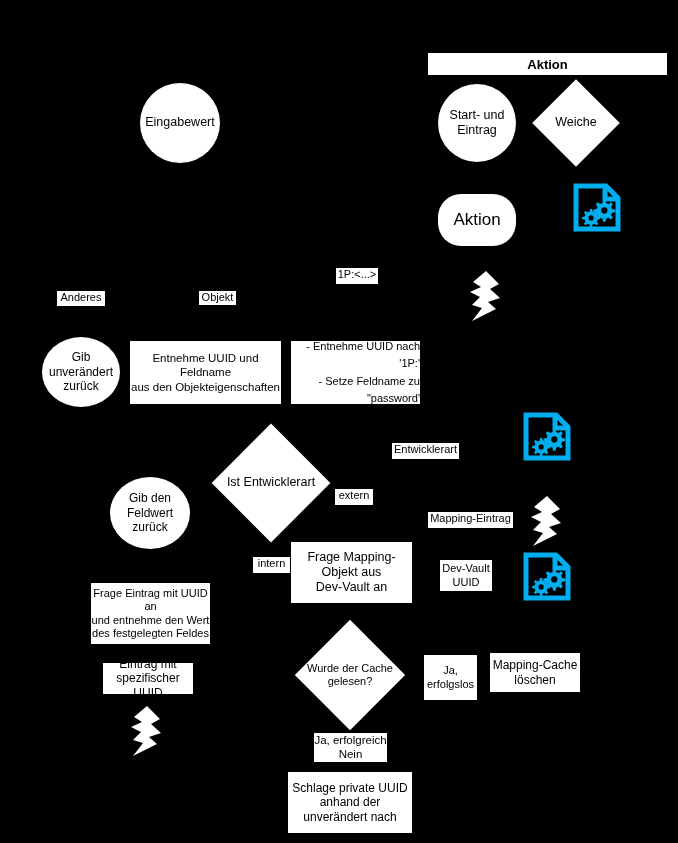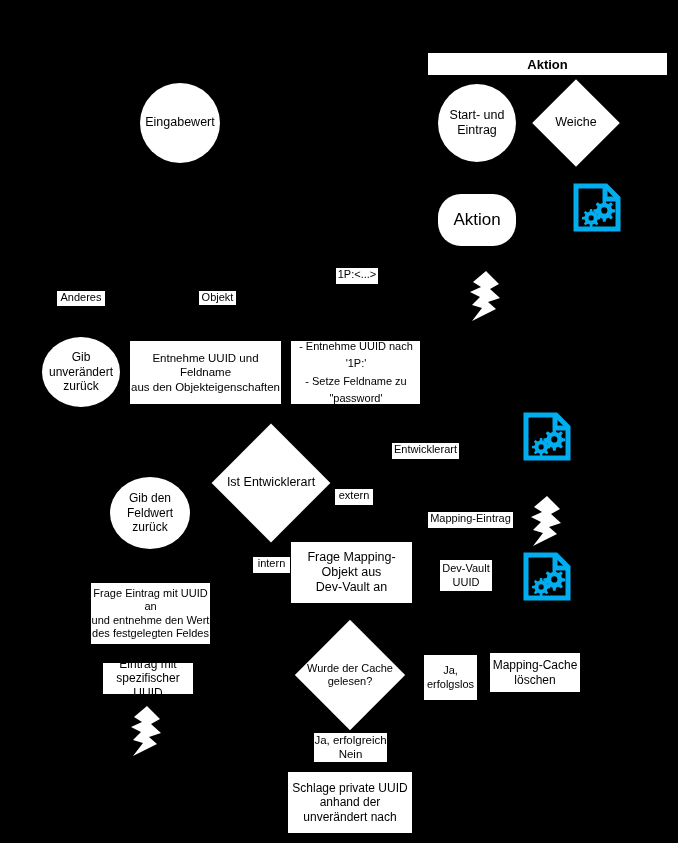--- a/index.html
+++ b/index.html
@@ -30,21 +30,21 @@
     align-items: center;
     justify-content: center;
     text-align: center;
     box-sizing: border-box;
     line-height: 1.22;
   }
   
   .rect { }
   .rect.left-align {
     justify-content: flex-start;
-    text-align: center;
+    text-align: right;
     padding-left: 1px;
   }
   
   .circle { border-radius: 50%; }
   
   .diamond {
     background: transparent;
   }
   .diamond .dshape {
     position: absolute;

